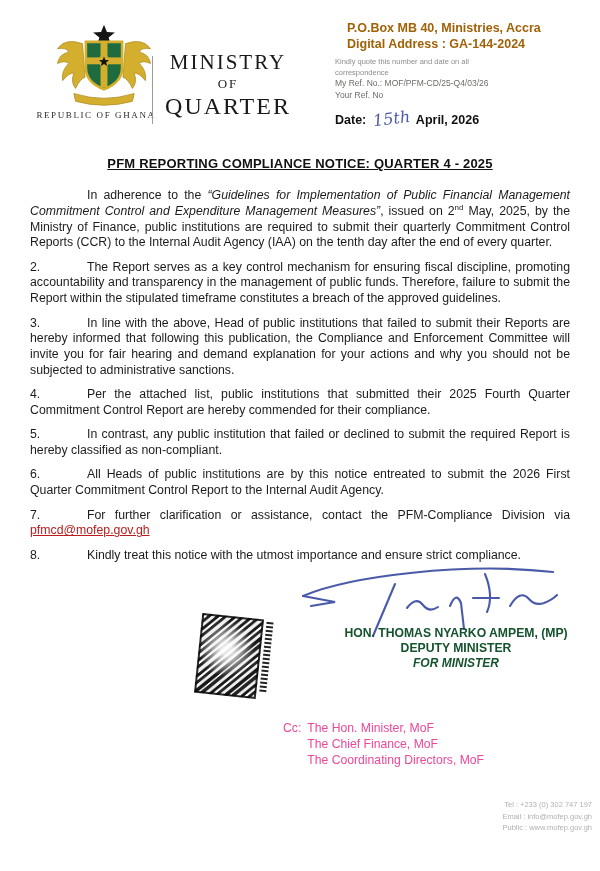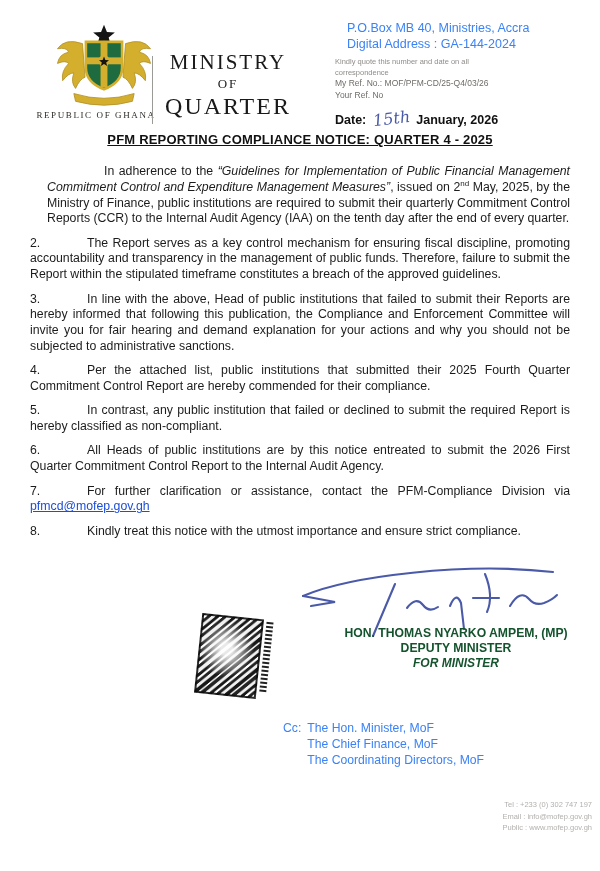--- a/index.html
+++ b/index.html
@@ -17,38 +17,38 @@
   }
   .hdr-divider{position:absolute;left:152px;top:56px;width:1px;height:68px;background:#9a9a96;}
   .ministry{
     position:absolute;left:158px;top:52px;width:140px;text-align:center;
     font-family:"Liberation Serif", serif;color:#191919;letter-spacing:2px;line-height:1;
   }
   .ministry .m1{font-size:21px;margin-bottom:4px;}
   .ministry .m2{font-size:13px;margin-bottom:4px;}
   .ministry .m3{font-size:24px;}
   .hdr-right{position:absolute;left:335px;top:20px;width:262px;}
-  .hdr-bold{font-weight:normal;font-size:12.5px;line-height:16px;color:#3b82f6;padding-left:12px;}
+  .hdr-bold{font-weight:bold;font-size:12.5px;line-height:16px;color:#a16207;padding-left:12px;}
   .hdr-note{font-size:7.5px;line-height:11px;color:#8f8d8a;margin-top:4px;}
   .hdr-ref{font-size:8.5px;line-height:11.5px;color:#6e6c68;}
   .date-row{margin-top:8px;font-weight:bold;font-size:12.5px;color:#111;}
   .hand{
     display:inline-block;font-family:"DejaVu Serif", serif;font-style:italic;
     font-size:16px;transform:rotate(-7deg);margin:0 3px;font-weight:normal;
   }
   
-  .doc-body{position:absolute;left:30px;top:132px;width:540px;}
+  .doc-body{position:absolute;left:30px;top:156px;width:540px;}
   .doc-title{
     text-align:center;font-weight:bold;font-size:13px;letter-spacing:.2px;
     text-decoration:underline;margin:0 0 17px 0;color:#111;
   }
   .para{
     margin:0 0 8.5px 0;font-size:12.3px;line-height:15.8px;text-align:justify;
   }
-  .para.first{text-indent:57px;margin-left:17px;}
+  .para.first{text-indent:57px;}
   .pnum{display:inline-block;width:57px;text-indent:0;}
   .p-just-last{text-align:justify;text-align-last:justify;}
   .email-link{text-decoration:underline;}
   sup{font-size:8px;line-height:0;}
   .q{font-style:italic;}
   
   .sig-svg{position:absolute;left:295px;top:556px;pointer-events:none;}
   .stamp{
     position:absolute;left:198px;top:616px;width:62px;height:80px;
     transform:rotate(6deg);
@@ -61,21 +61,21 @@
   .stamp-side{
     position:absolute;left:263px;top:620px;width:7px;height:72px;transform:rotate(6deg);
     background:repeating-linear-gradient(0deg,#222 0 2px, transparent 2px 4px);
     filter:blur(.3px);
   }
   .sig-block{position:absolute;left:340px;top:626px;width:232px;text-align:center;color:#14532d;}
   .sig-name{font-weight:bold;font-size:12.2px;line-height:15px;}
   .sig-role{font-weight:bold;font-size:12.2px;line-height:15px;}
   .sig-for{font-weight:bold;font-style:italic;font-size:12px;line-height:15px;}
   
-  .cc{position:absolute;left:283px;top:721px;display:flex;font-size:12.2px;line-height:15.8px;color:#3b82f6;}
+  .cc{position:absolute;left:283px;top:721px;display:flex;font-size:12.2px;line-height:15.8px;color:#ec4899;}
   .cc-label{margin-right:6px;}
   
   .footer{
     position:absolute;right:8px;top:799px;text-align:right;
     font-size:7.5px;line-height:11.5px;color:#b3b1ae;
   }
 </style>
 </head>
 <body>
 
@@ -107,40 +107,40 @@
     <div class="hdr-bold">Digital Address : GA-144-2024</div>
     <div class="hdr-note">
       <div>Kindly quote this number and date on all</div>
       <div>correspondence</div>
     </div>
     <div class="hdr-ref">My Ref. No.: MOF/PFM-CD/25-Q4/03/26</div>
     <div class="hdr-ref">Your Ref. No</div>
     <div class="date-row">
       <span>Date:</span>
       <span class="hand" style="color:#4a5aa8">15th</span>
-      <span>January, 2026</span>
+      <span>April, 2026</span>
     </div>
   </div>
 
   <div class="doc-body">
     <div class="doc-title">PFM REPORTING COMPLIANCE NOTICE:  QUARTER 4 - 2025</div>
 
     <p class="para first"><span>In adherence to the </span><span class="q">“Guidelines for Implementation of Public Financial Management Commitment Control and Expenditure Management Measures”</span><span>, issued on 2</span><sup>nd</sup><span> May, 2025, by the Ministry of Finance, public institutions are required to submit their quarterly Commitment Control Reports (CCR) to the Internal Audit Agency (IAA) on the tenth day after the end of every quarter.</span></p>
 
     <p class="para"><span class="pnum">2.</span><span>The Report serves as a key control mechanism for ensuring fiscal discipline, promoting accountability and transparency in the management of public funds. Therefore, failure to submit the Report within the stipulated timeframe constitutes a breach of the approved guidelines.</span></p>
 
     <p class="para"><span class="pnum">3.</span><span>In line with the above, Head of public institutions that failed to submit their Reports are hereby informed that following this publication, the Compliance and Enforcement Committee will invite you for fair hearing and demand explanation for your actions and why you should not be subjected to administrative sanctions.</span></p>
 
     <p class="para"><span class="pnum">4.</span><span>Per the attached list, public institutions that submitted their 2025 Fourth Quarter Commitment Control Report are hereby commended for their compliance.</span></p>
 
     <p class="para"><span class="pnum">5.</span><span>In contrast, any public institution that failed or declined to submit the required Report is hereby classified as non-compliant.</span></p>
 
     <p class="para"><span class="pnum">6.</span><span>All Heads of public institutions are by this notice entreated to submit the 2026 First Quarter Commitment Control Report to the Internal Audit Agency.</span></p>
 
-    <p class="para p-just-last"><span class="pnum">7.</span><span>For further clarification or assistance, contact the PFM-Compliance Division via</span><br><a class="email-link" href="#" style="color:#1d4ed8">pfmcd@mofep.gov.gh</a></p>
+    <p class="para p-just-last"><span class="pnum">7.</span><span>For further clarification or assistance, contact the PFM-Compliance Division via</span><br><a class="email-link" href="#" style="color:#b91c1c">pfmcd@mofep.gov.gh</a></p>
 
     <p class="para"><span class="pnum">8.</span><span>Kindly treat this notice with the utmost importance and ensure strict compliance.</span></p>
   </div>
 
   <svg class="sig-svg" width="275" height="86" viewBox="0 0 275 86">
     <g fill="none" stroke="#4a5aa8" stroke-width="2.1" stroke-linecap="round">
       <path d="M8 40 C 55 20, 170 6, 258 16"></path>
       <path d="M8 40 l32 6 -24 4"></path>
       <path d="M100 28 L 78 80"></path>
       <path d="M112 52 q 9 -12 16 -3 q 6 8 15 2"></path>

